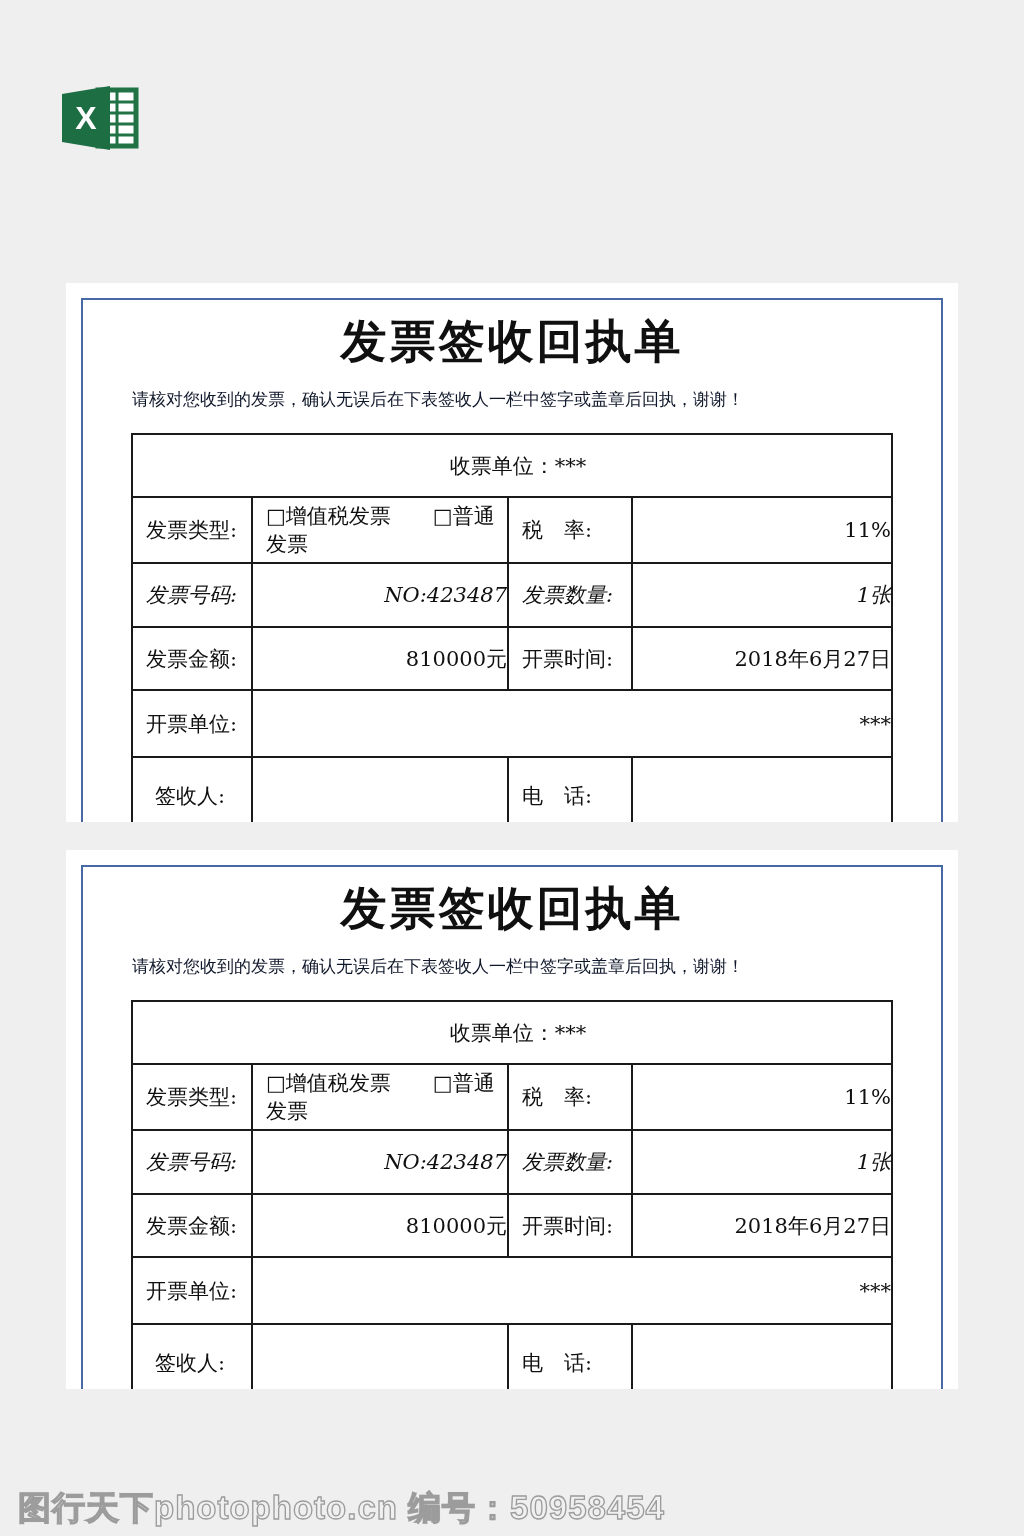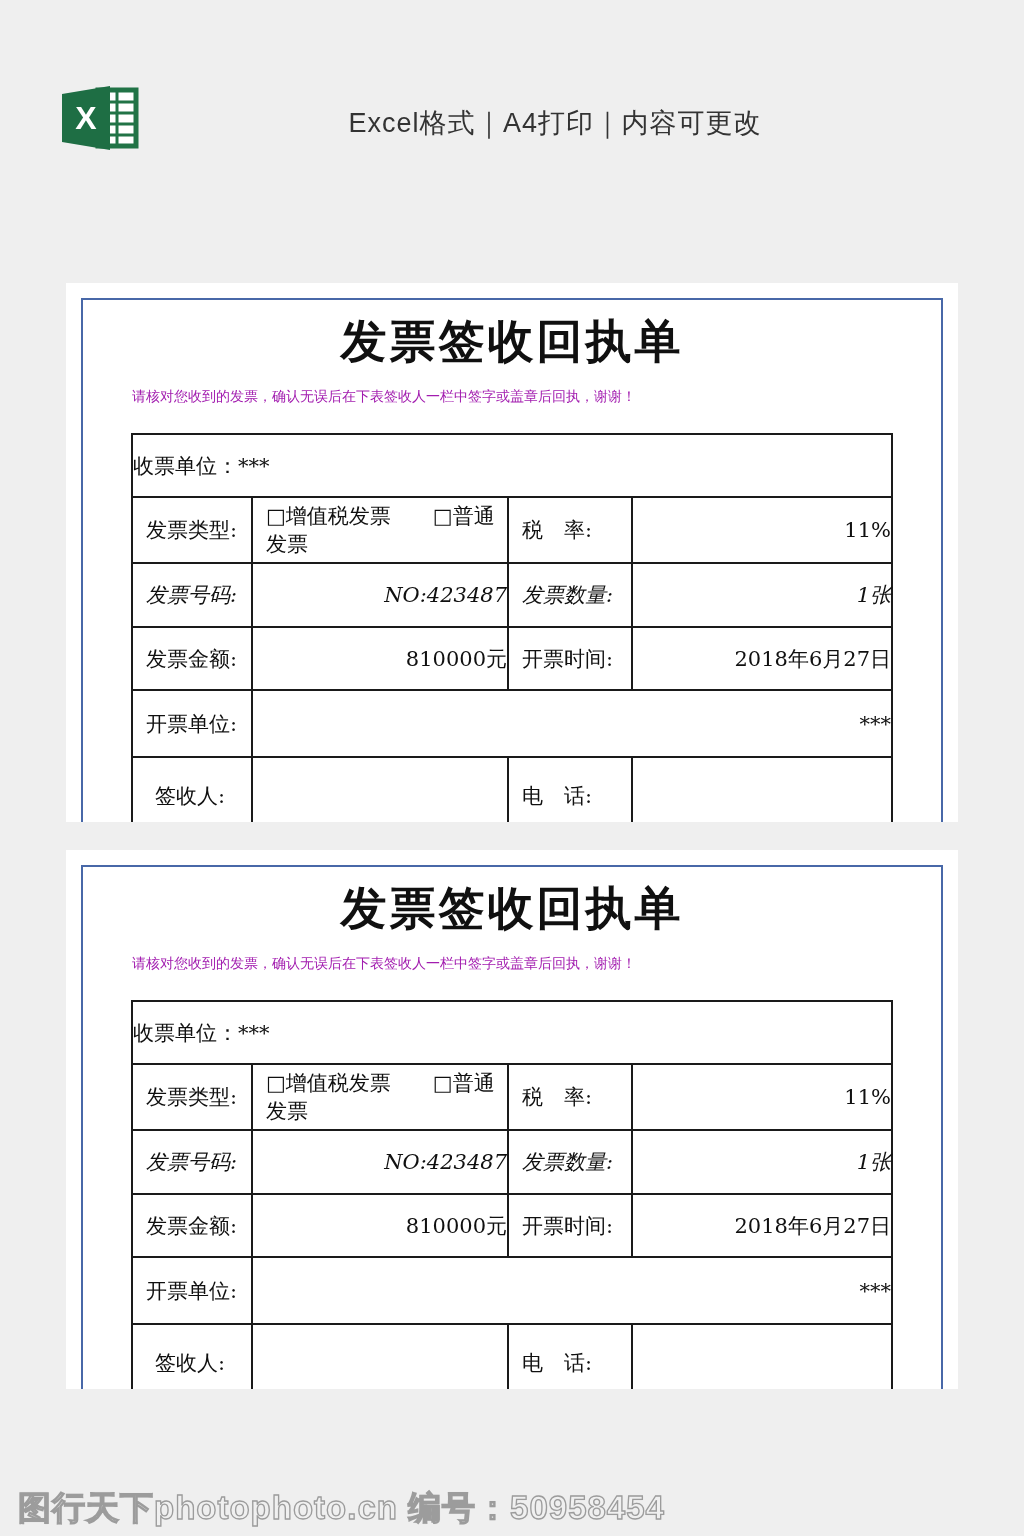--- a/index.html
+++ b/index.html
@@ -33,32 +33,32 @@
   }
   .doc-title {
     position:absolute; left:0; top:28px; width:100%;
     text-align:center;
     font-family:"DejaVu Serif","Liberation Serif",serif;
     font-weight:bold; font-size:46px; color:#101010; letter-spacing:3px;
   }
   .doc-note {
     position:absolute; left:66px; top:105px;
     font-family:"DejaVu Serif","Liberation Serif",serif;
-    font-size:14px; color:#a21caf;text-align:center;
+    font-size:17px; color:#0f172a;text-align:center;
   }
   .doc-table {
     position:absolute; left:65px; top:150px; width:760px;
     border-collapse:collapse; table-layout:fixed;
     font-family:"DejaVu Serif","Liberation Serif",serif;
     font-size:21px; color:#101010;
   }
   .doc-table td { border:2px solid #1a1a1a; padding:0; vertical-align:middle; }
   .doc-table td.lbl { text-align:left; padding-left:13px; }
   .doc-table td.val { text-align:right; }
-  tr.r-unit td { height:61px; text-align:left; }
+  tr.r-unit td { height:61px; text-align:center; padding-left:12px; }
   tr.r-1 td { height:64px; }
   tr.r-2 td { height:62px;font-style:italic; }
   tr.r-3 td { height:61px; }
   tr.r-4 td { height:65px; }
   tr.r-5 td { height:76px; }
   .indent { padding-left:22px !important; }
 
   
   .footer-watermark {
     position:absolute; left:18px; top:1486px;
@@ -77,21 +77,20 @@
     <rect x="36" y="5" width="38" height="56" fill="#ffffff" stroke="#217346" stroke-width="5"></rect>
     <line x1="36" y1="17" x2="74" y2="17" stroke="#217346" stroke-width="3"></line>
     <line x1="36" y1="28" x2="74" y2="28" stroke="#217346" stroke-width="3"></line>
     <line x1="36" y1="39" x2="74" y2="39" stroke="#217346" stroke-width="3"></line>
     <line x1="36" y1="50" x2="74" y2="50" stroke="#217346" stroke-width="3"></line>
     <line x1="55" y1="5" x2="55" y2="61" stroke="#217346" stroke-width="3"></line>
     <polygon points="0,9 48,1 48,65 0,57" fill="#1e6e44"></polygon>
     <text x="24" y="44" text-anchor="middle" fill="#ffffff" font-family="Liberation Sans, sans-serif" font-size="32" font-weight="bold">X</text>
   </svg>
   <div class="header-text">
-    <div class="header-subtitle">Excel格式｜A4打印｜内容可更改</div>
   </div>
 </div>
 
 <div class="card card-1">
   <div class="card-frame"></div>
   <div class="doc-title">发票签收回执单</div>
   <div class="doc-note">请核对您收到的发票，确认无误后在下表签收人一栏中签字或盖章后回执，谢谢！</div>
   <table class="doc-table">
     <colgroup>
         <col style="width:120px">

